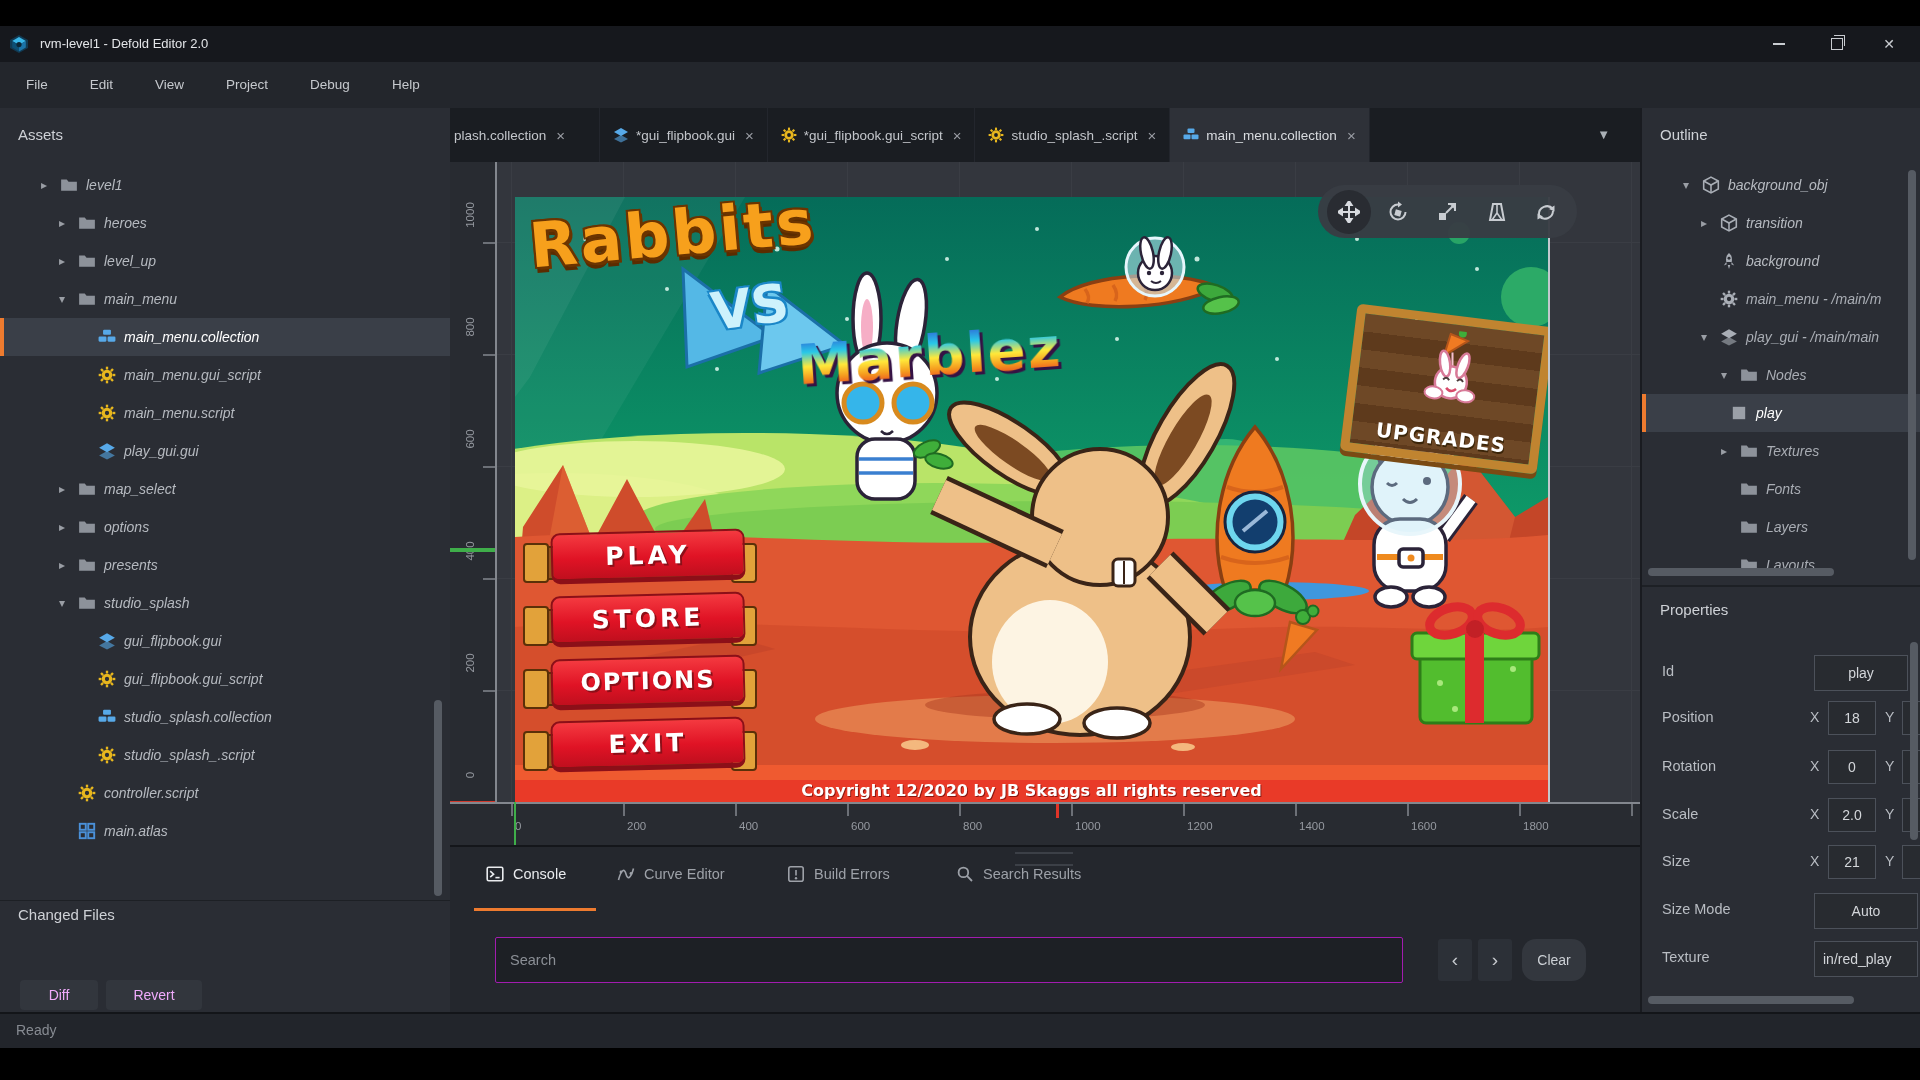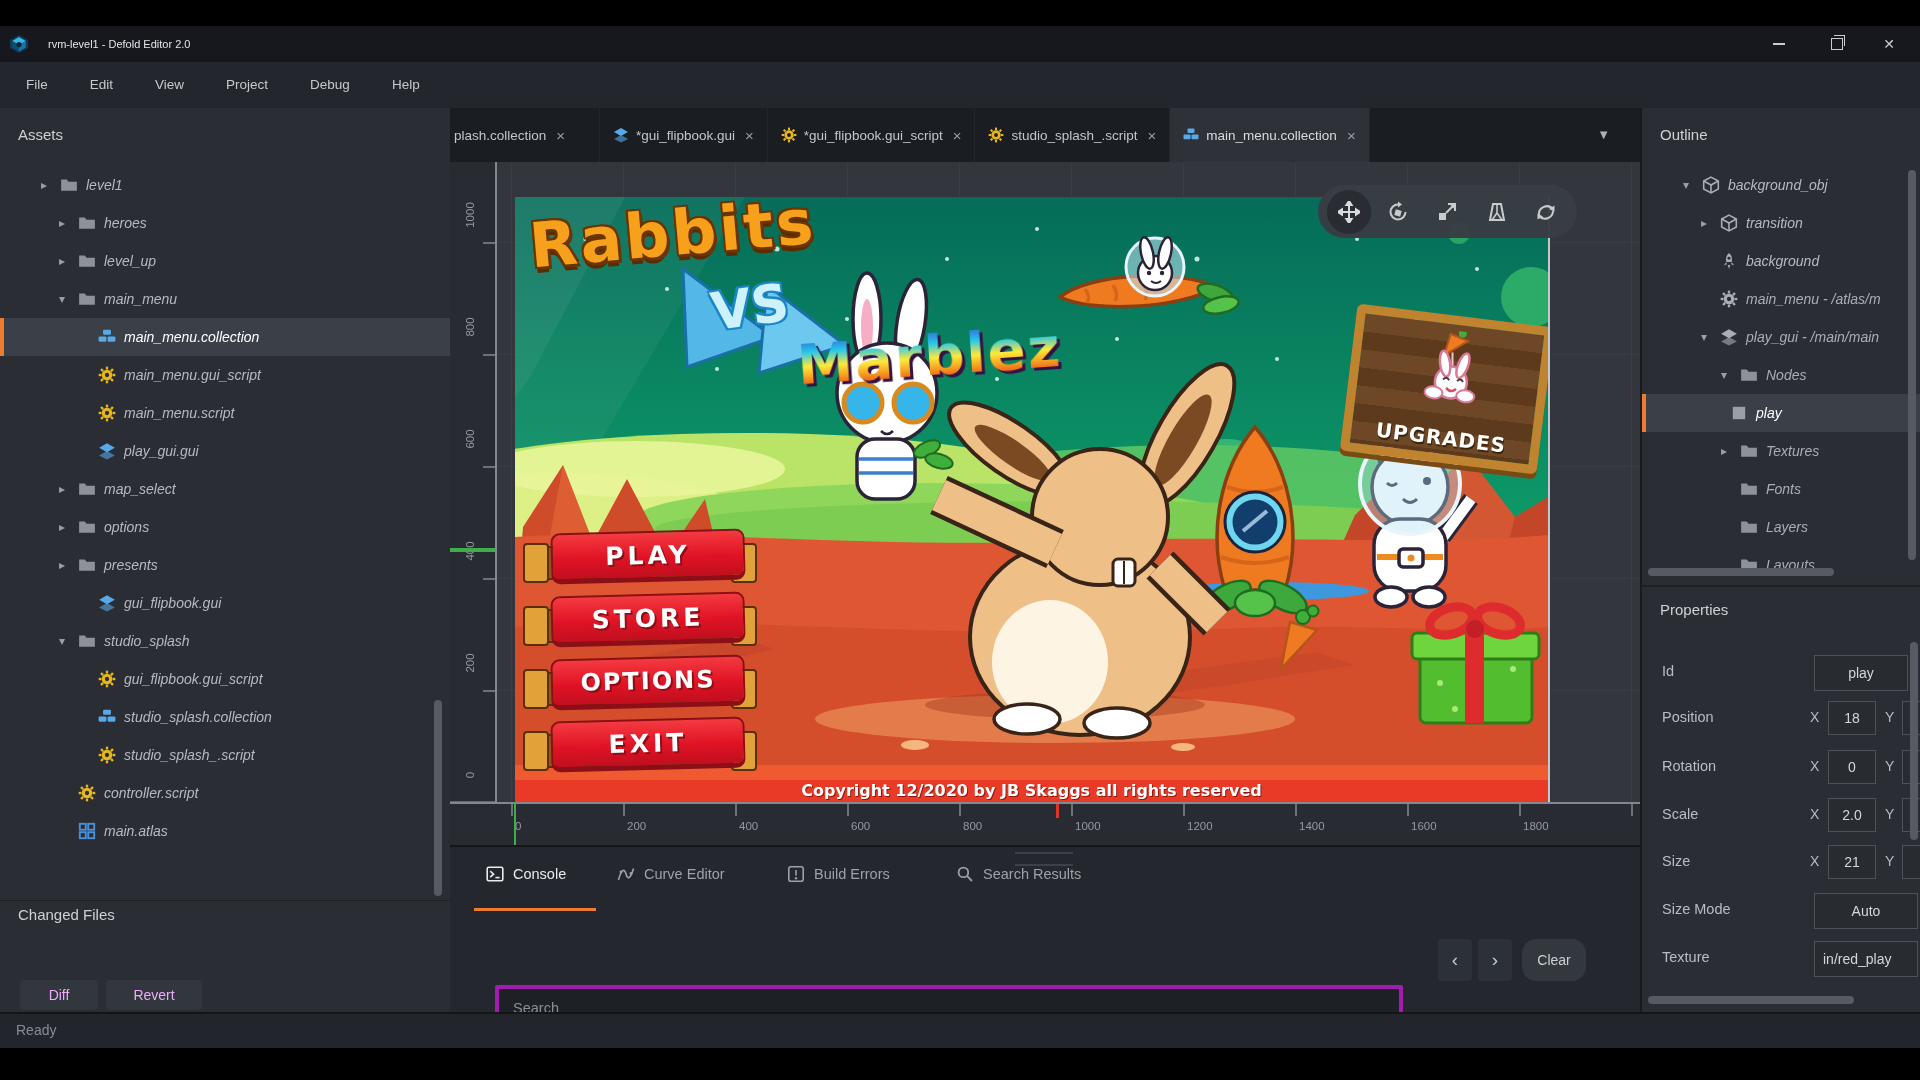--- a/index.html
+++ b/index.html
@@ -2,21 +2,21 @@
 <html><head>
 <meta charset="utf-8">
 <style>
   html,body{margin:0;padding:0;background:#000;width:1920px;height:1080px;overflow:hidden;
     font-family:"Liberation Sans",sans-serif;-webkit-font-smoothing:antialiased;}
   #screen{position:relative;width:1920px;height:1080px;background:#000;}
   #window{position:absolute;left:0;top:26px;width:1920px;height:1022px;background:#2a2d34;}
 
   
   #titlebar{position:absolute;left:0;top:0;width:1920px;height:36px;background:#16181d;}
-  #titlebar .title{position:absolute;left:48px;top:0;line-height:36px;font-size:11px;color:#e3e5e8;}
+  #titlebar .title{position:absolute;left:40px;top:0;line-height:36px;font-size:13px;color:#e3e5e8;}
   #app-icon{position:absolute;left:9px;top:8px;width:20px;height:20px;}
   .wctl{position:absolute;top:0;width:46px;height:36px;display:flex;align-items:center;justify-content:center;color:#c9ccd1;}
   #btn-min{right:118px;} #btn-max{right:60px;} #btn-close{right:8px;font-size:14px;}
   #btn-min .bar{width:12px;height:2px;background:#c9ccd1;}
   #btn-max .sq{width:10px;height:10px;border:1.5px solid #c9ccd1;position:relative;}
   #btn-max .sq:before{content:"";position:absolute;left:2px;top:-4px;width:10px;height:10px;border:1.5px solid #c9ccd1;border-left:none;border-bottom:none;}
 
   
   #menubar{position:absolute;left:0;top:36px;width:1920px;height:46px;background:#23262c;border-bottom:1px solid #16181c;display:flex;align-items:center;}
   .menu-item{padding:0 21px;font-size:13.5px;color:#c6c9ce;line-height:46px;}
@@ -106,22 +106,22 @@
   #sign svg{position:absolute;left:50%;top:6px;transform:translateX(-50%);}
   #copyright{position:absolute;left:0;right:0;bottom:1px;height:22px;display:flex;align-items:center;justify-content:center;
     color:#fff;font-size:16px;font-weight:bold;font-family:"DejaVu Sans",sans-serif;text-shadow:1px 1px 0 #8c1710;}
 
   
   #console{position:absolute;left:0;top:737px;width:1190px;height:167px;background:#24272d;border-top:2px solid #14161a;box-sizing:border-box;}
   #grip{position:absolute;left:565px;top:5px;width:58px;height:10px;border-top:2px solid #3c4047;border-bottom:2px solid #3c4047;}
   .ctab{position:absolute;top:18px;display:flex;align-items:center;gap:9px;font-size:14.5px;color:#9da1a8;}
   .ctab.active{color:#e9ebee;}
   #ctab-underline{position:absolute;left:24px;top:61px;width:122px;height:3px;background:#ee7b2f;}
-  #search-input{position:absolute;left:45px;top:90px;width:908px;height:46px;background:#1d2025;border:4px solid #a21caf;border-radius:2px;
-    box-sizing:border-box;padding:0 14px;font-size:14.5px;color:#dfe2e6;font-family:"Liberation Sans",sans-serif;outline:none;margin-top:48px;}
+  #search-input{position:absolute;left:45px;top:90px;width:908px;height:46px;background:#1d2025;border:1px solid #a21caf;border-radius:2px;
+    box-sizing:border-box;padding:0 14px;font-size:14.5px;color:#dfe2e6;font-family:"Liberation Sans",sans-serif;outline:none;}
   #search-input::placeholder{color:#8b8f96;}
   .navbtn{position:absolute;top:92px;width:34px;height:42px;background:#2c3037;border-radius:3px;color:#c6c9ce;font-size:19px;display:flex;align-items:center;justify-content:center;}
   #nav-prev{left:988px;} #nav-next{left:1028px;}
   #clear-btn{position:absolute;left:1072px;top:92px;width:64px;height:42px;background:#33373e;border-radius:14px;color:#ccd0d5;font-size:14px;display:flex;align-items:center;justify-content:center;}
 
   
   #outline-tree{position:absolute;left:0;top:58px;width:280px;}
   #outline-divider{position:absolute;left:0;top:477px;width:280px;height:2px;background:#1d2025;}
   #props{position:absolute;left:0;top:479px;width:280px;height:425px;}
   .prow{position:absolute;left:0;width:280px;height:36px;}
@@ -334,33 +334,33 @@
               </svg>
               <span class="lbl">options</span>
             </div>
         <div class="trow d2">
               <span class="arr r"></span>
               <svg class="ic c-folder">
                 <use href="#i-folder"></use>
               </svg>
               <span class="lbl">presents</span>
             </div>
+        <div class="trow d2">
+              <span class="arr d"></span>
+              <svg class="ic c-folder">
+                <use href="#i-folder"></use>
+              </svg>
+              <span class="lbl">studio_splash</span>
+            </div>
         <div class="trow d3">
               <span class="arr"></span>
               <svg class="ic c-gui">
                 <use href="#i-gui"></use>
               </svg>
               <span class="lbl">gui_flipbook.gui</span>
-            </div>
-        <div class="trow d2">
-              <span class="arr d"></span>
-              <svg class="ic c-folder">
-                <use href="#i-folder"></use>
-              </svg>
-              <span class="lbl">studio_splash</span>
             </div>
         <div class="trow d3">
               <span class="arr"></span>
               <svg class="ic c-script">
                 <use href="#i-gear"></use>
               </svg>
               <span class="lbl">gui_flipbook.gui_script</span>
             </div>
         <div class="trow d3">
               <span class="arr"></span>
@@ -779,21 +779,21 @@
               <svg class="ic c-rocket">
                 <use href="#i-rocket"></use>
               </svg>
               <span class="lbl">background</span>
             </div>
         <div class="trow d2">
               <span class="arr"></span>
               <svg class="ic c-cube">
                 <use href="#i-gear"></use>
               </svg>
-              <span class="lbl ital">main_menu - /atlas/m</span>
+              <span class="lbl ital">main_menu - /main/m</span>
             </div>
         <div class="trow d2">
               <span class="arr d"></span>
               <svg class="ic c-cube">
                 <use href="#i-gui"></use>
               </svg>
               <span class="lbl ital">play_gui - /main/main</span>
             </div>
         <div class="trow d3">
               <span class="arr d"></span>

